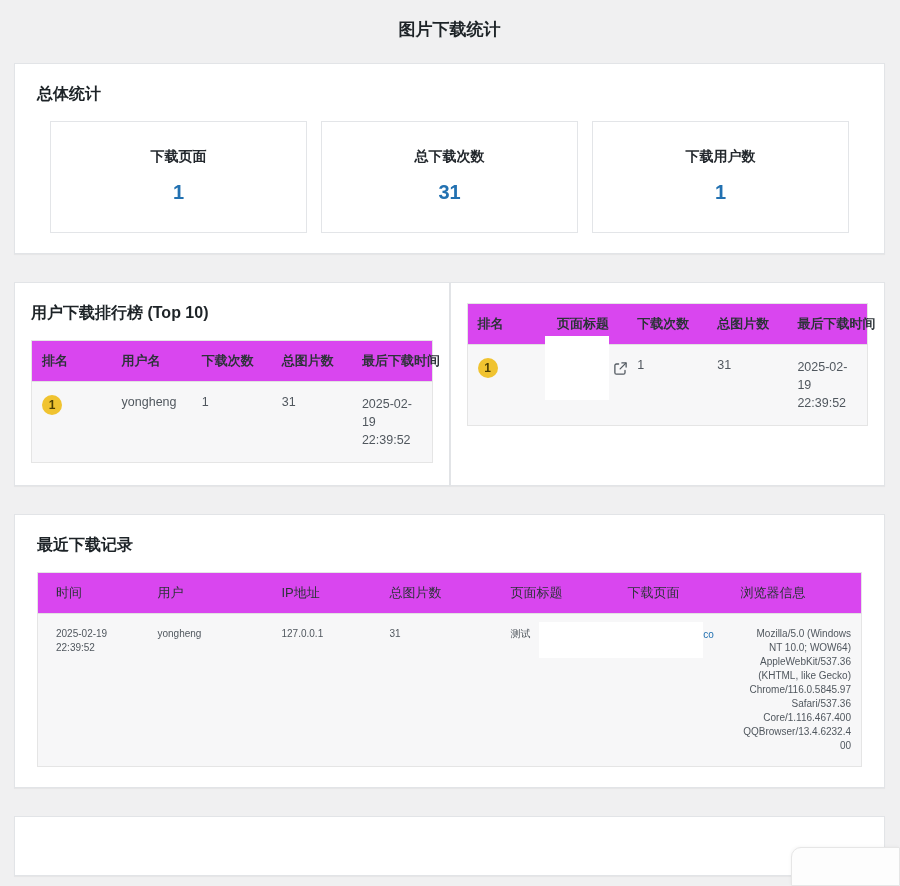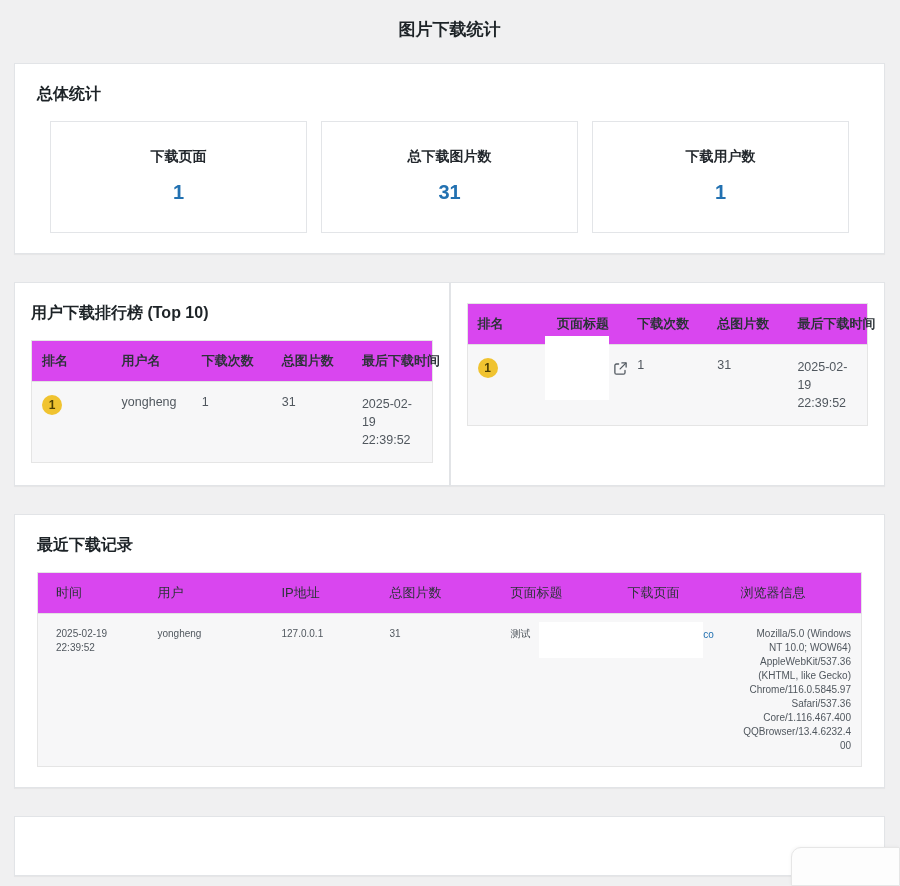--- a/index.html
+++ b/index.html
@@ -159,21 +159,21 @@
   <h1 class="page-title">图片下载统计</h1>
 
   <div class="panel">
     <h2>总体统计</h2>
     <div class="stats-row">
       <div class="stat-box">
         <div class="stat-label">下载页面</div>
         <div class="stat-value">1</div>
       </div>
       <div class="stat-box">
-        <div class="stat-label">总下载图片数</div>
+        <div class="stat-label">总下载次数</div>
         <div class="stat-value">31</div>
       </div>
       <div class="stat-box">
         <div class="stat-label">下载用户数</div>
         <div class="stat-value">1</div>
       </div>
     </div>
   </div>
 
   <div class="panels-row">

